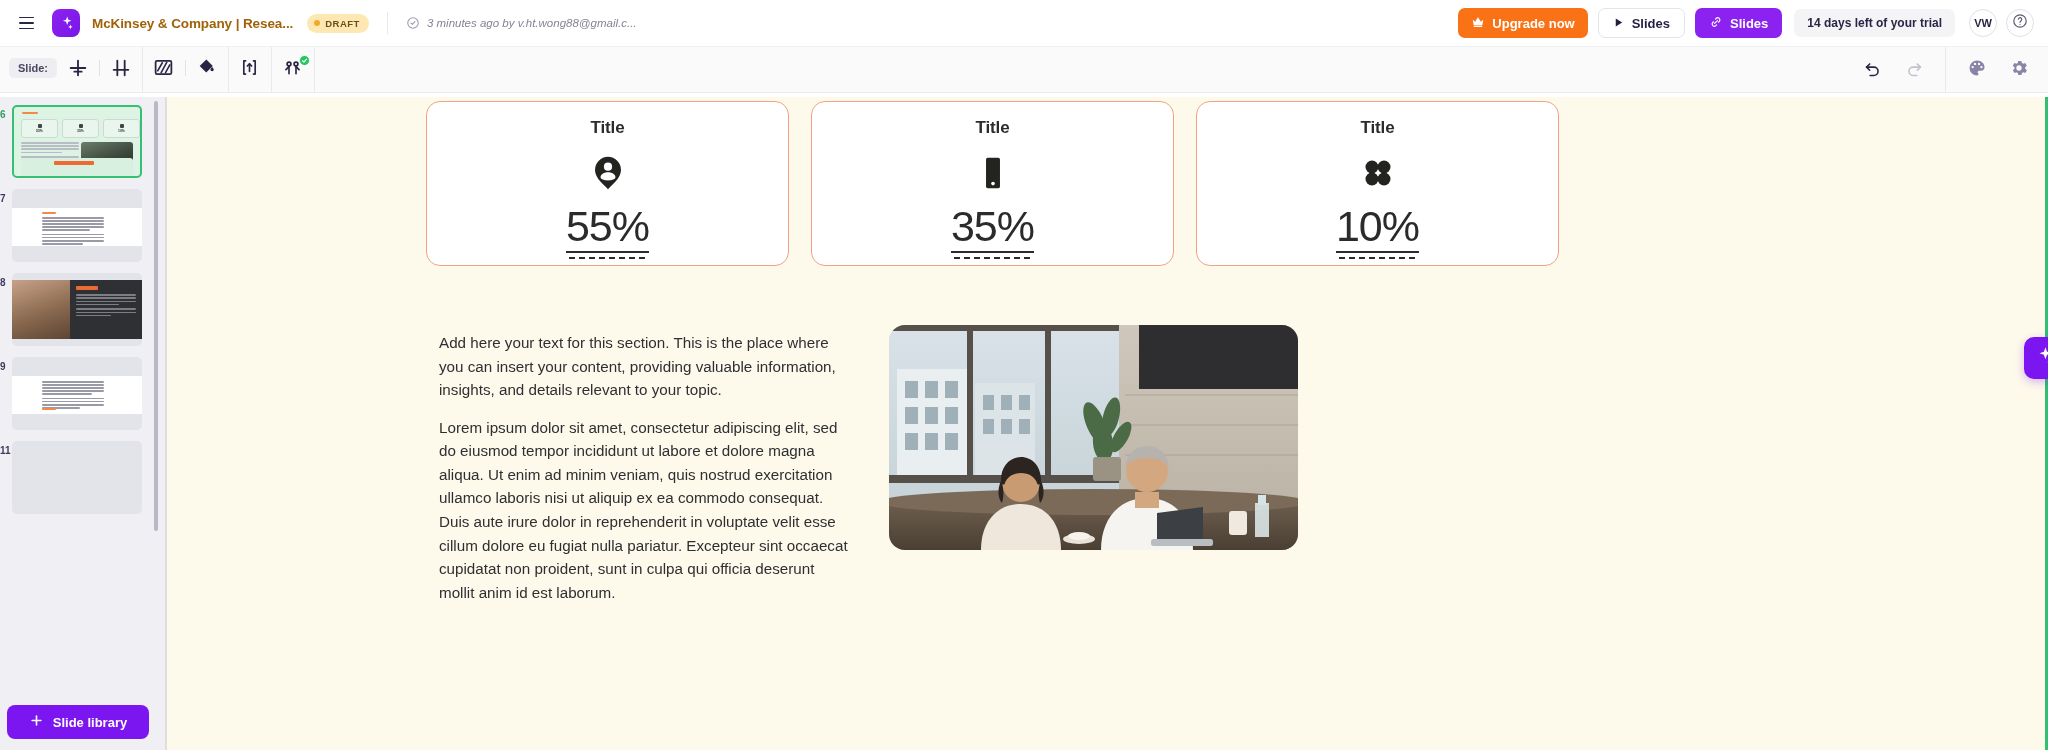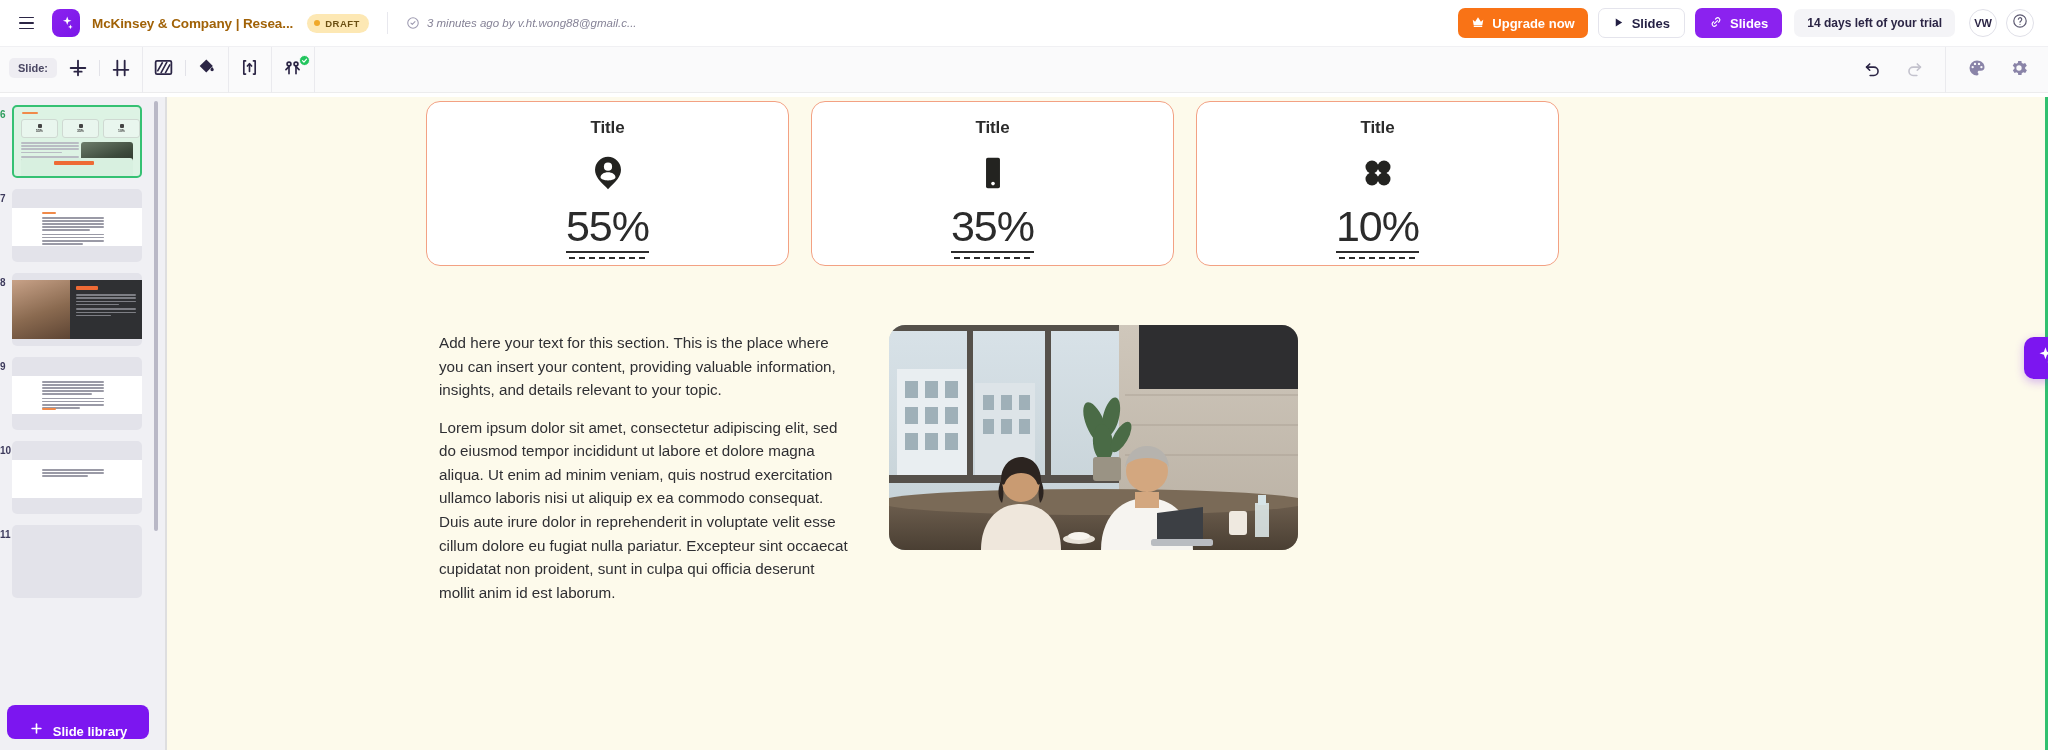--- a/index.html
+++ b/index.html
@@ -234,21 +234,21 @@
     background: #fbd2b5; overflow: hidden;
   }
   .limit-fill { height: 6px; background: #f97316; border-radius: 3px; }
 
   .library-btn {
     position: absolute; left: 7px; bottom: 11px;
     width: 142px; height: 34px;
     background: #7c16f0; color: #fff;
     border: none; border-radius: 8px;
     font-size: 13px; font-weight: 700;
-    display: flex; align-items: flex-end; justify-content: center; gap: 9px;
+    display: flex; align-items: center; justify-content: center; gap: 9px;
     cursor: pointer; z-index: 8;
   }
 
   
   .canvas-wrap {
     position: absolute; top: 97px; left: 165px;
     width: 1883px; height: 653px;
     background: #f6f6f8;
     overflow: hidden;
   }
@@ -615,31 +615,20 @@
             <u style="width:80%"></u>
           <u style="margin-top:3px"></u>
             <u></u>
             <u></u>
             <u style="width:62%"></u>
         </div>
         <div class="tdoc-label" style="top:51px;"></div>
       </div>
     </div>
 
-    <div class="slide-row">
-      <div class="slide-num">10</div>
-      <div class="thumb">
-        <div class="tdoc-page"></div>
-        <div class="tdoc-lines">
-          <u></u>
-            <u></u>
-            <u style="width:74%"></u>
-        </div>
-      </div>
-    </div>
 
     <div class="slide-row" style="margin-bottom:0;">
       <div class="slide-num">11</div>
       <div class="thumb"></div>
     </div>
 
   </div>
 
   <div class="sb-track">
     <div class="sb-thumb"></div>

